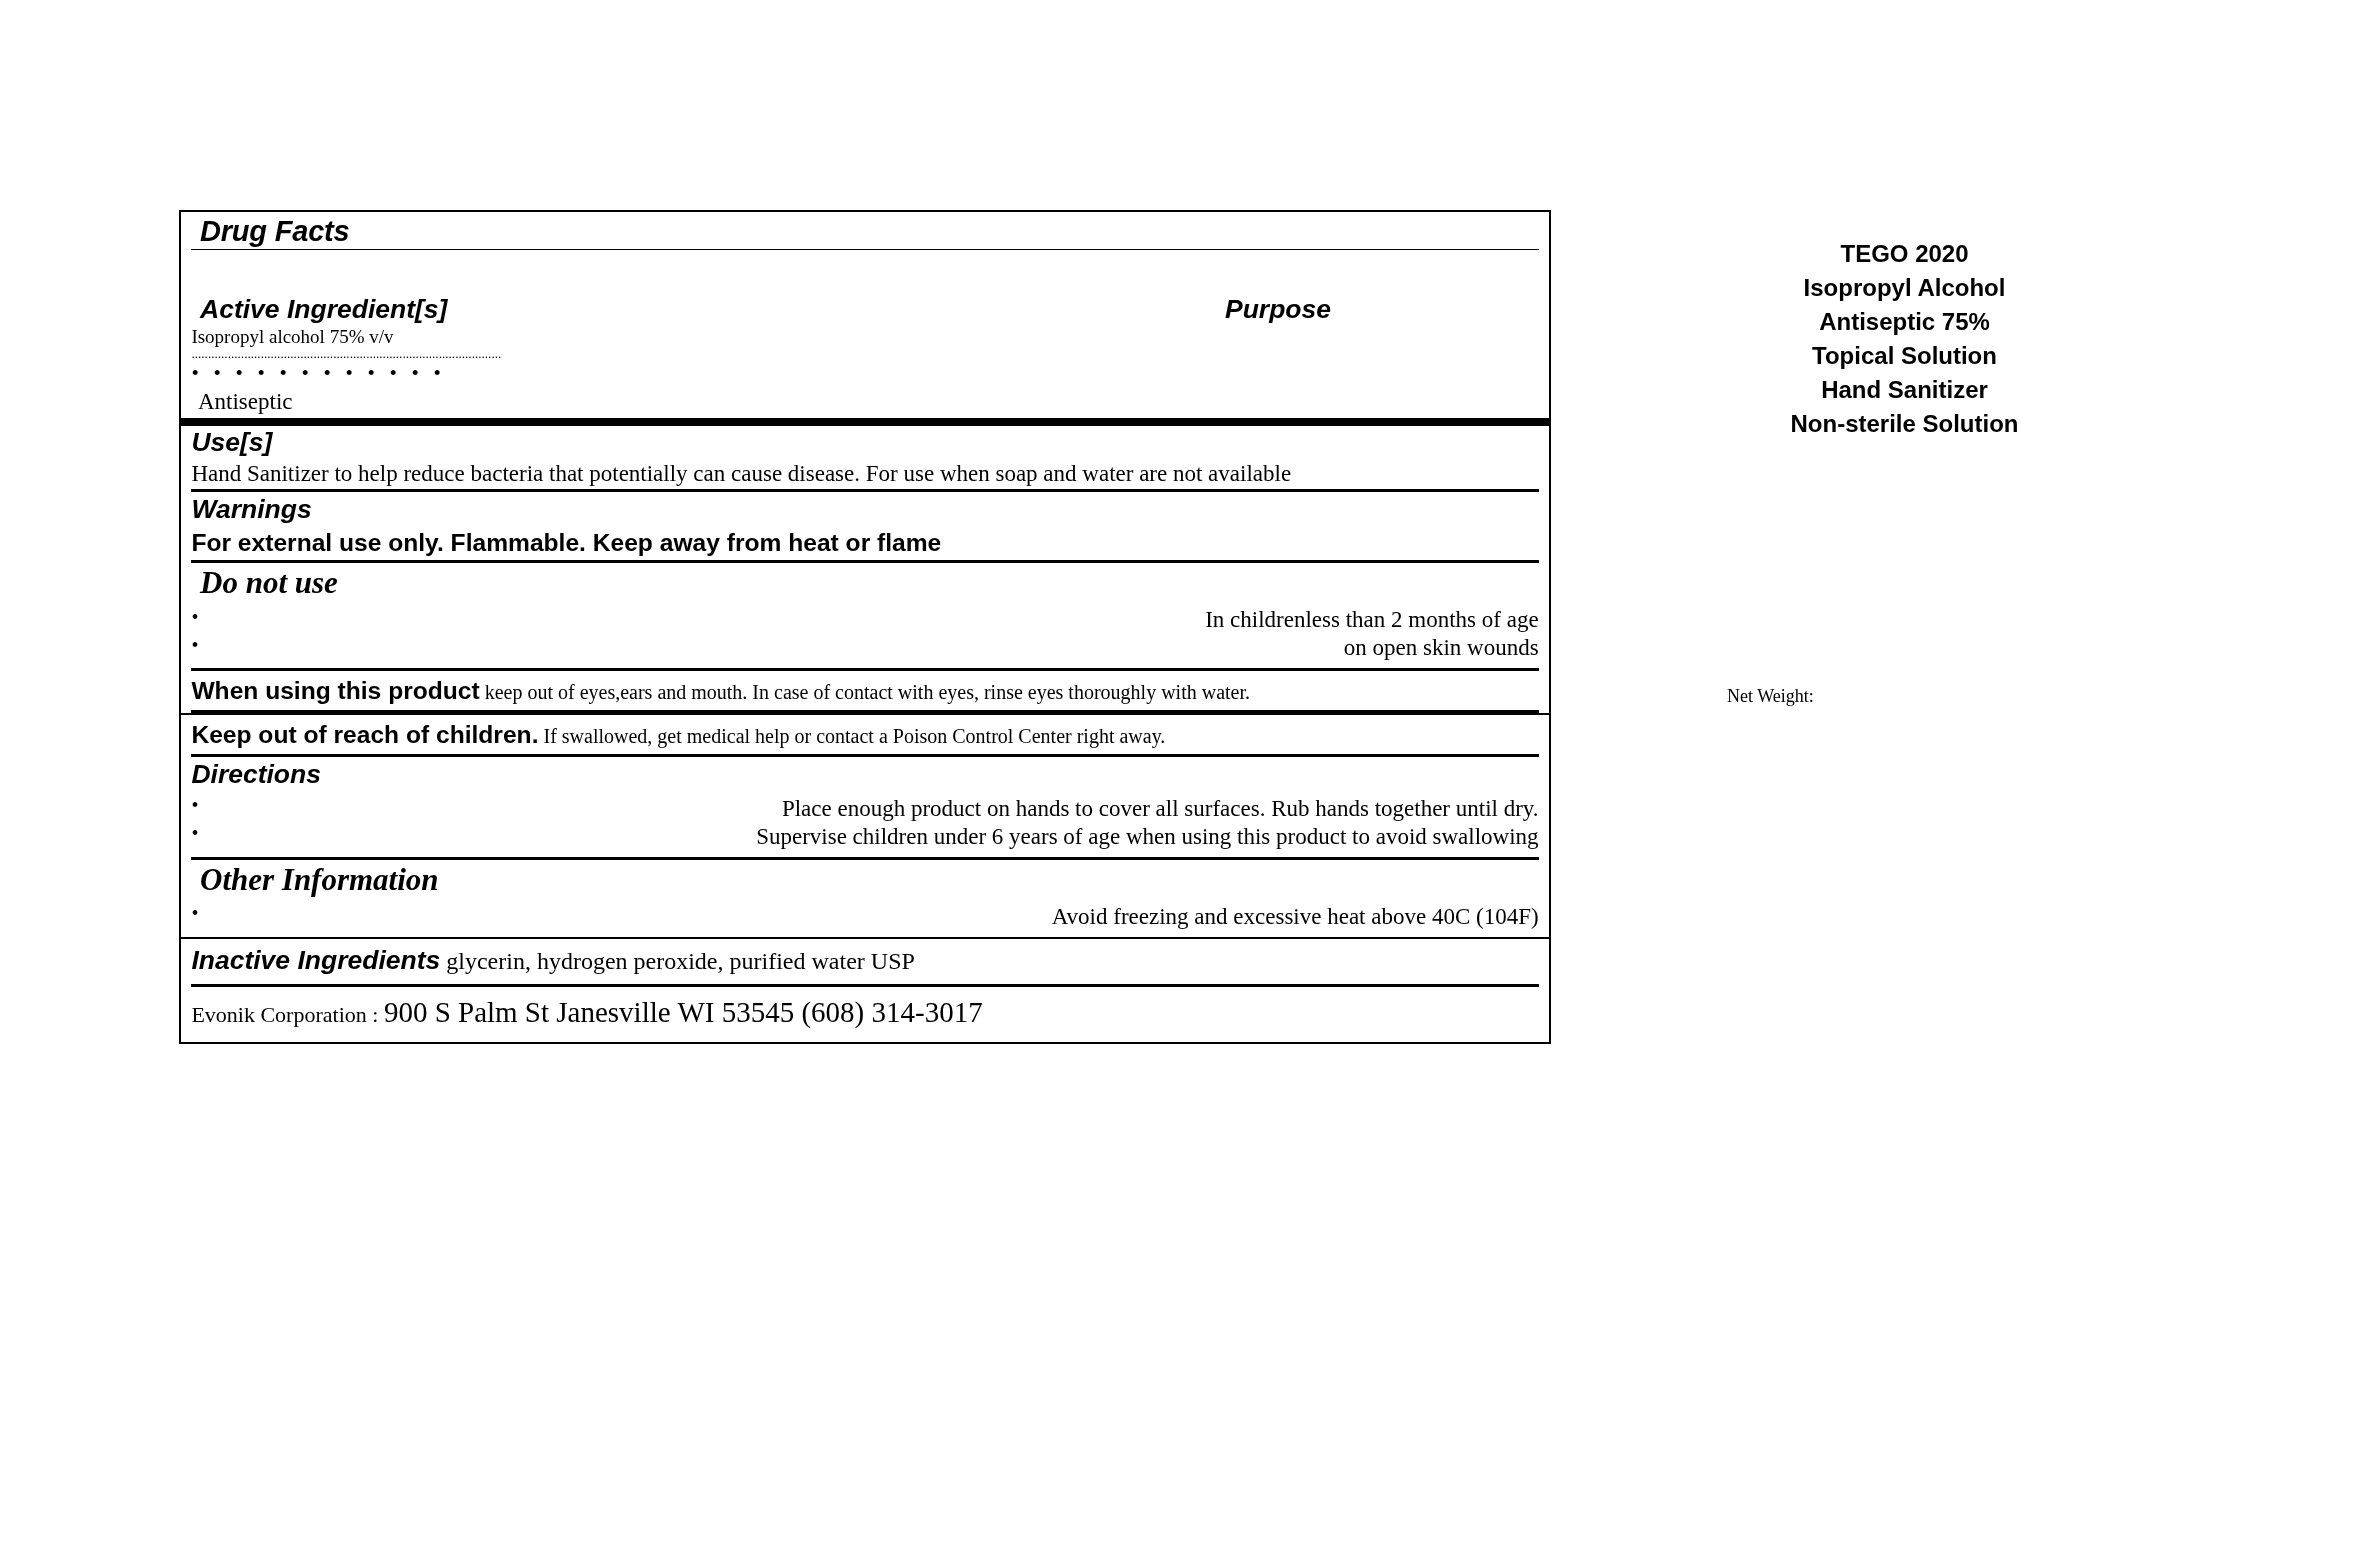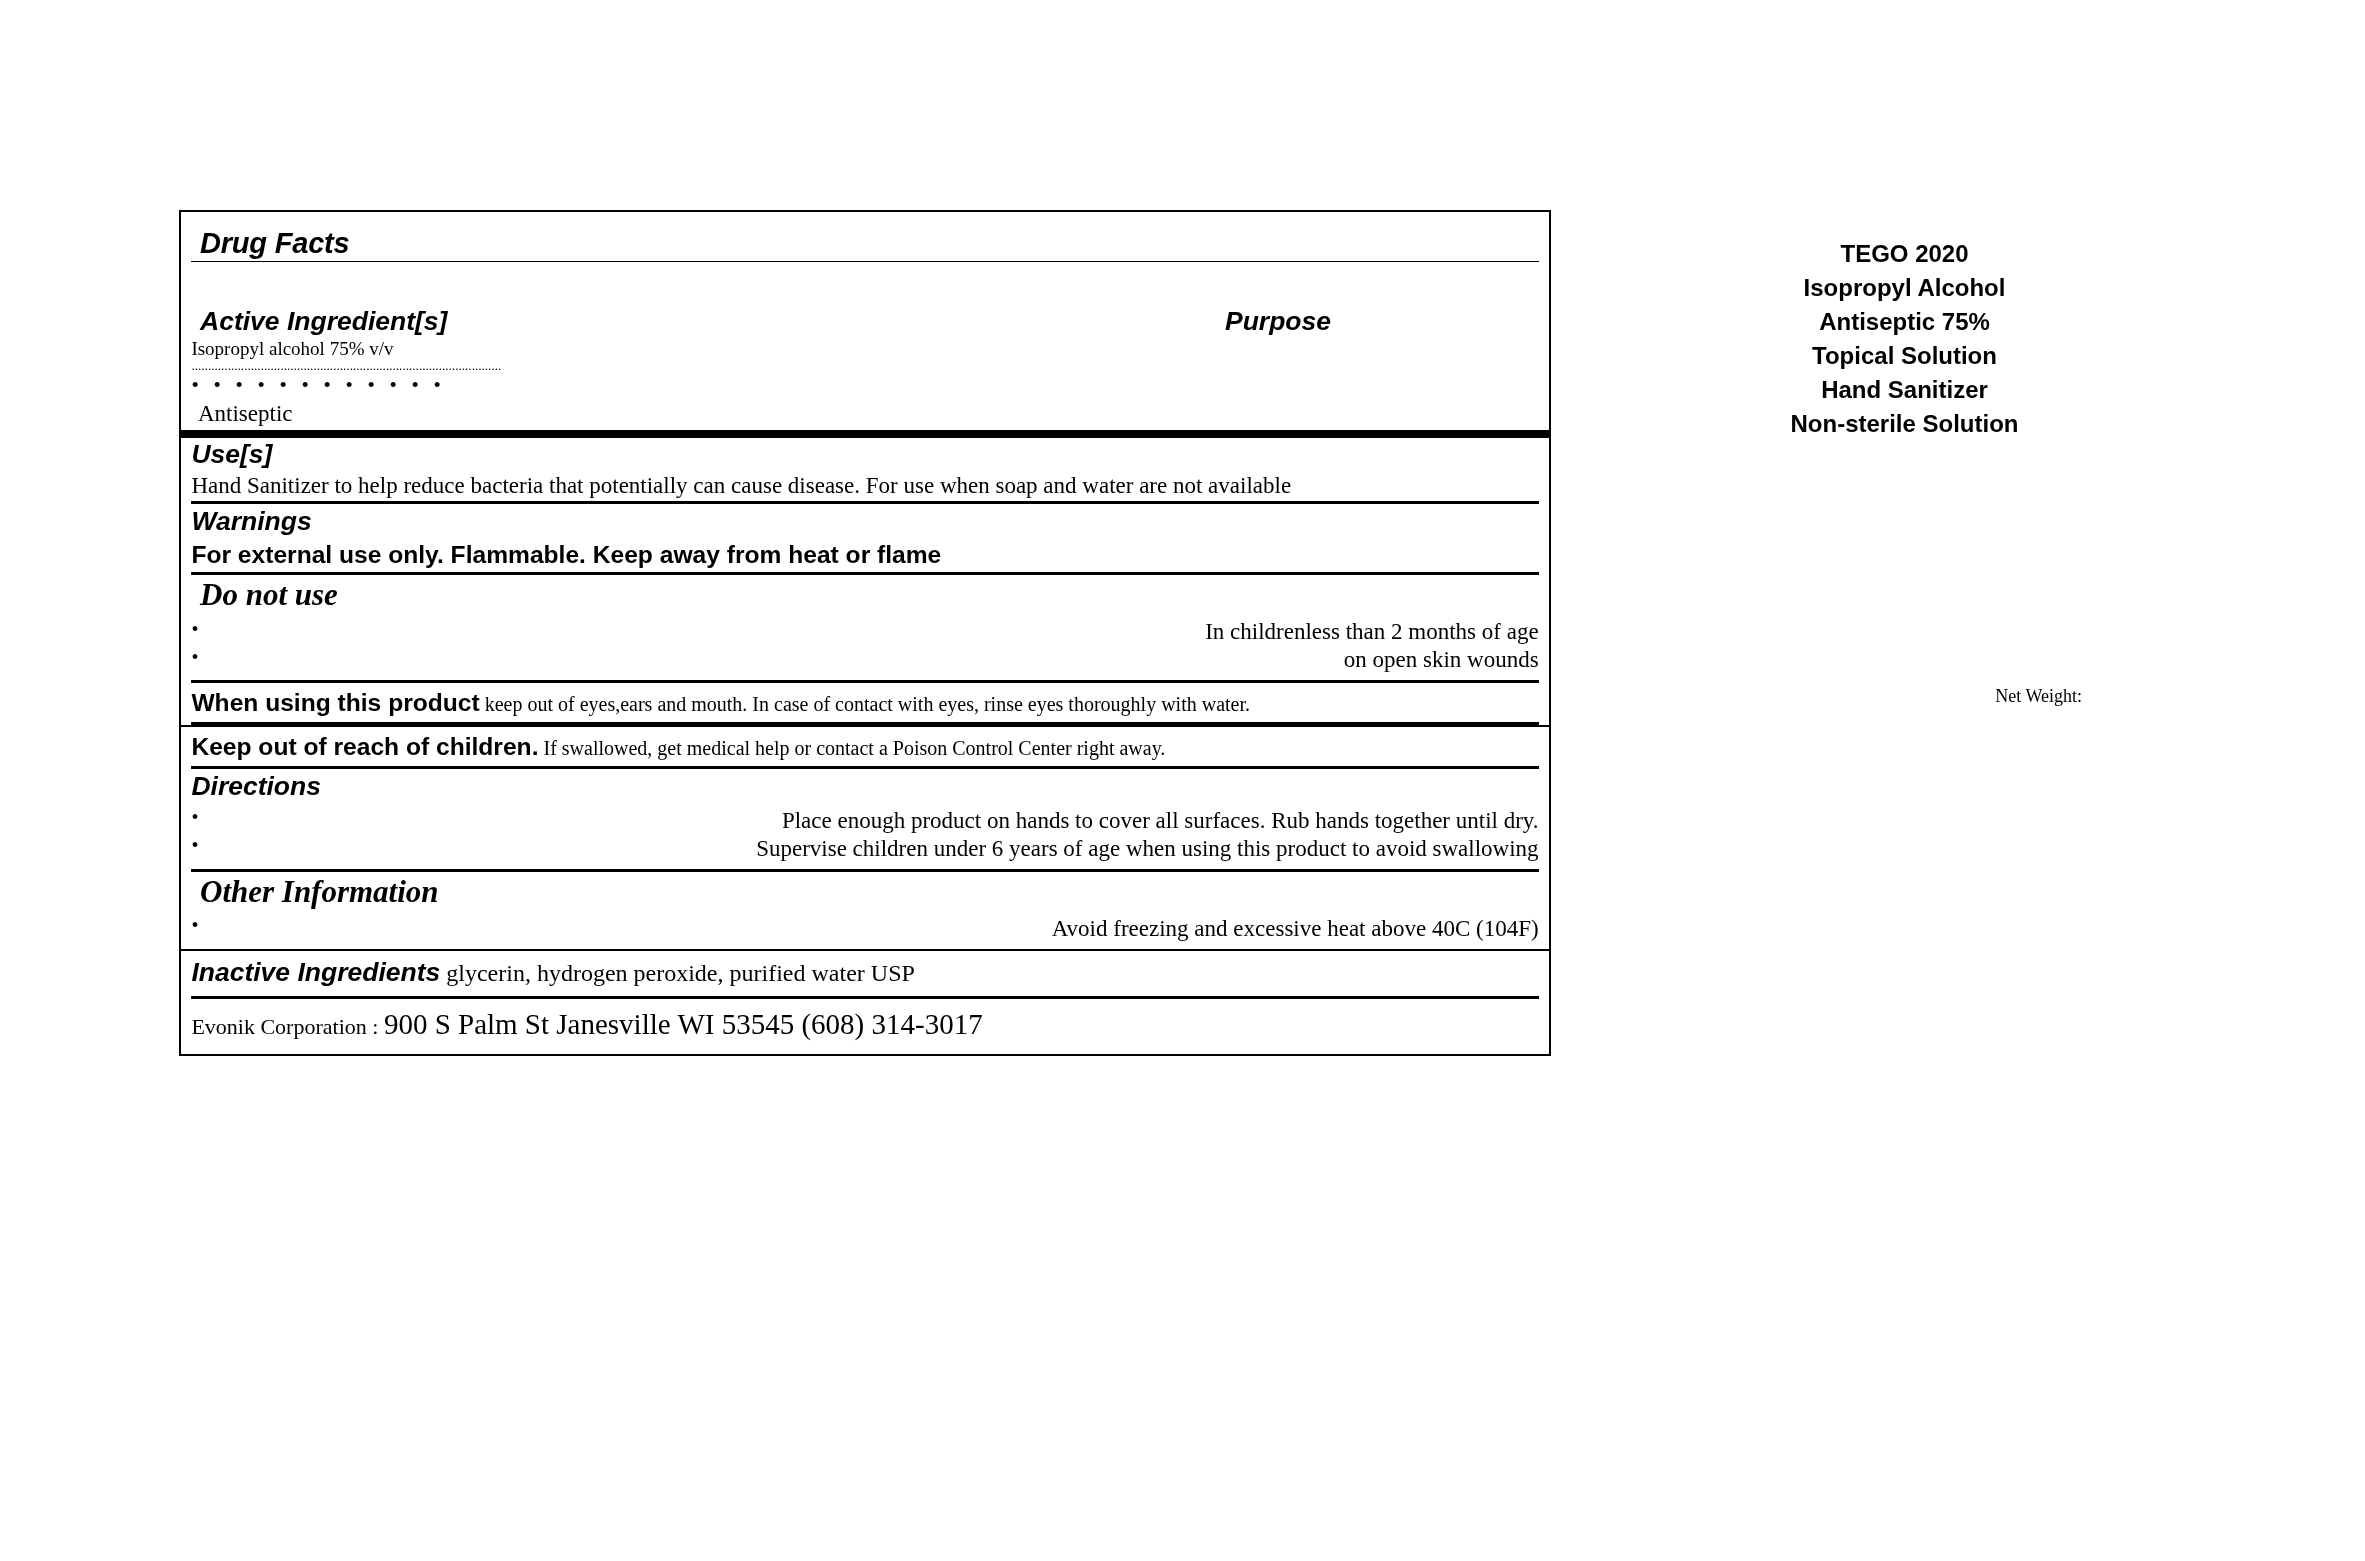--- a/index.html
+++ b/index.html
@@ -20,21 +20,21 @@
     position: absolute;
     left: 179px;
     top: 210px;
     width: 1372px;
     border: 2.8px solid #000;
     box-sizing: border-box;
     background: #fff;
   }
 
   .inner {
-    padding: 12px 0 0 0;
+    padding: 0 0 0 0;
   }
 
   .rule-thin {
     border-bottom: 1.9px solid #000;
     margin: 0 10.4px;
   }
   .rule-med {
     border-bottom: 3.3px solid #000;
     margin: 0 10.4px;
   }
@@ -210,21 +210,21 @@
     font-family: "Liberation Sans", sans-serif;
     font-weight: bold;
     font-size: 24px;
     line-height: 1.42;
   }
   .net-weight {
     position: absolute;
     left: 1727px;
     top: 686px;
     width: 355px;
-    text-align: right;
+    text-align: left;
     font-family: "Liberation Serif", serif;
     font-weight: normal;
     font-size: 18px;
   }
 </style>
 </head>
 <body>
 
 <div class="drug-facts-panel">
   <div class="inner">

